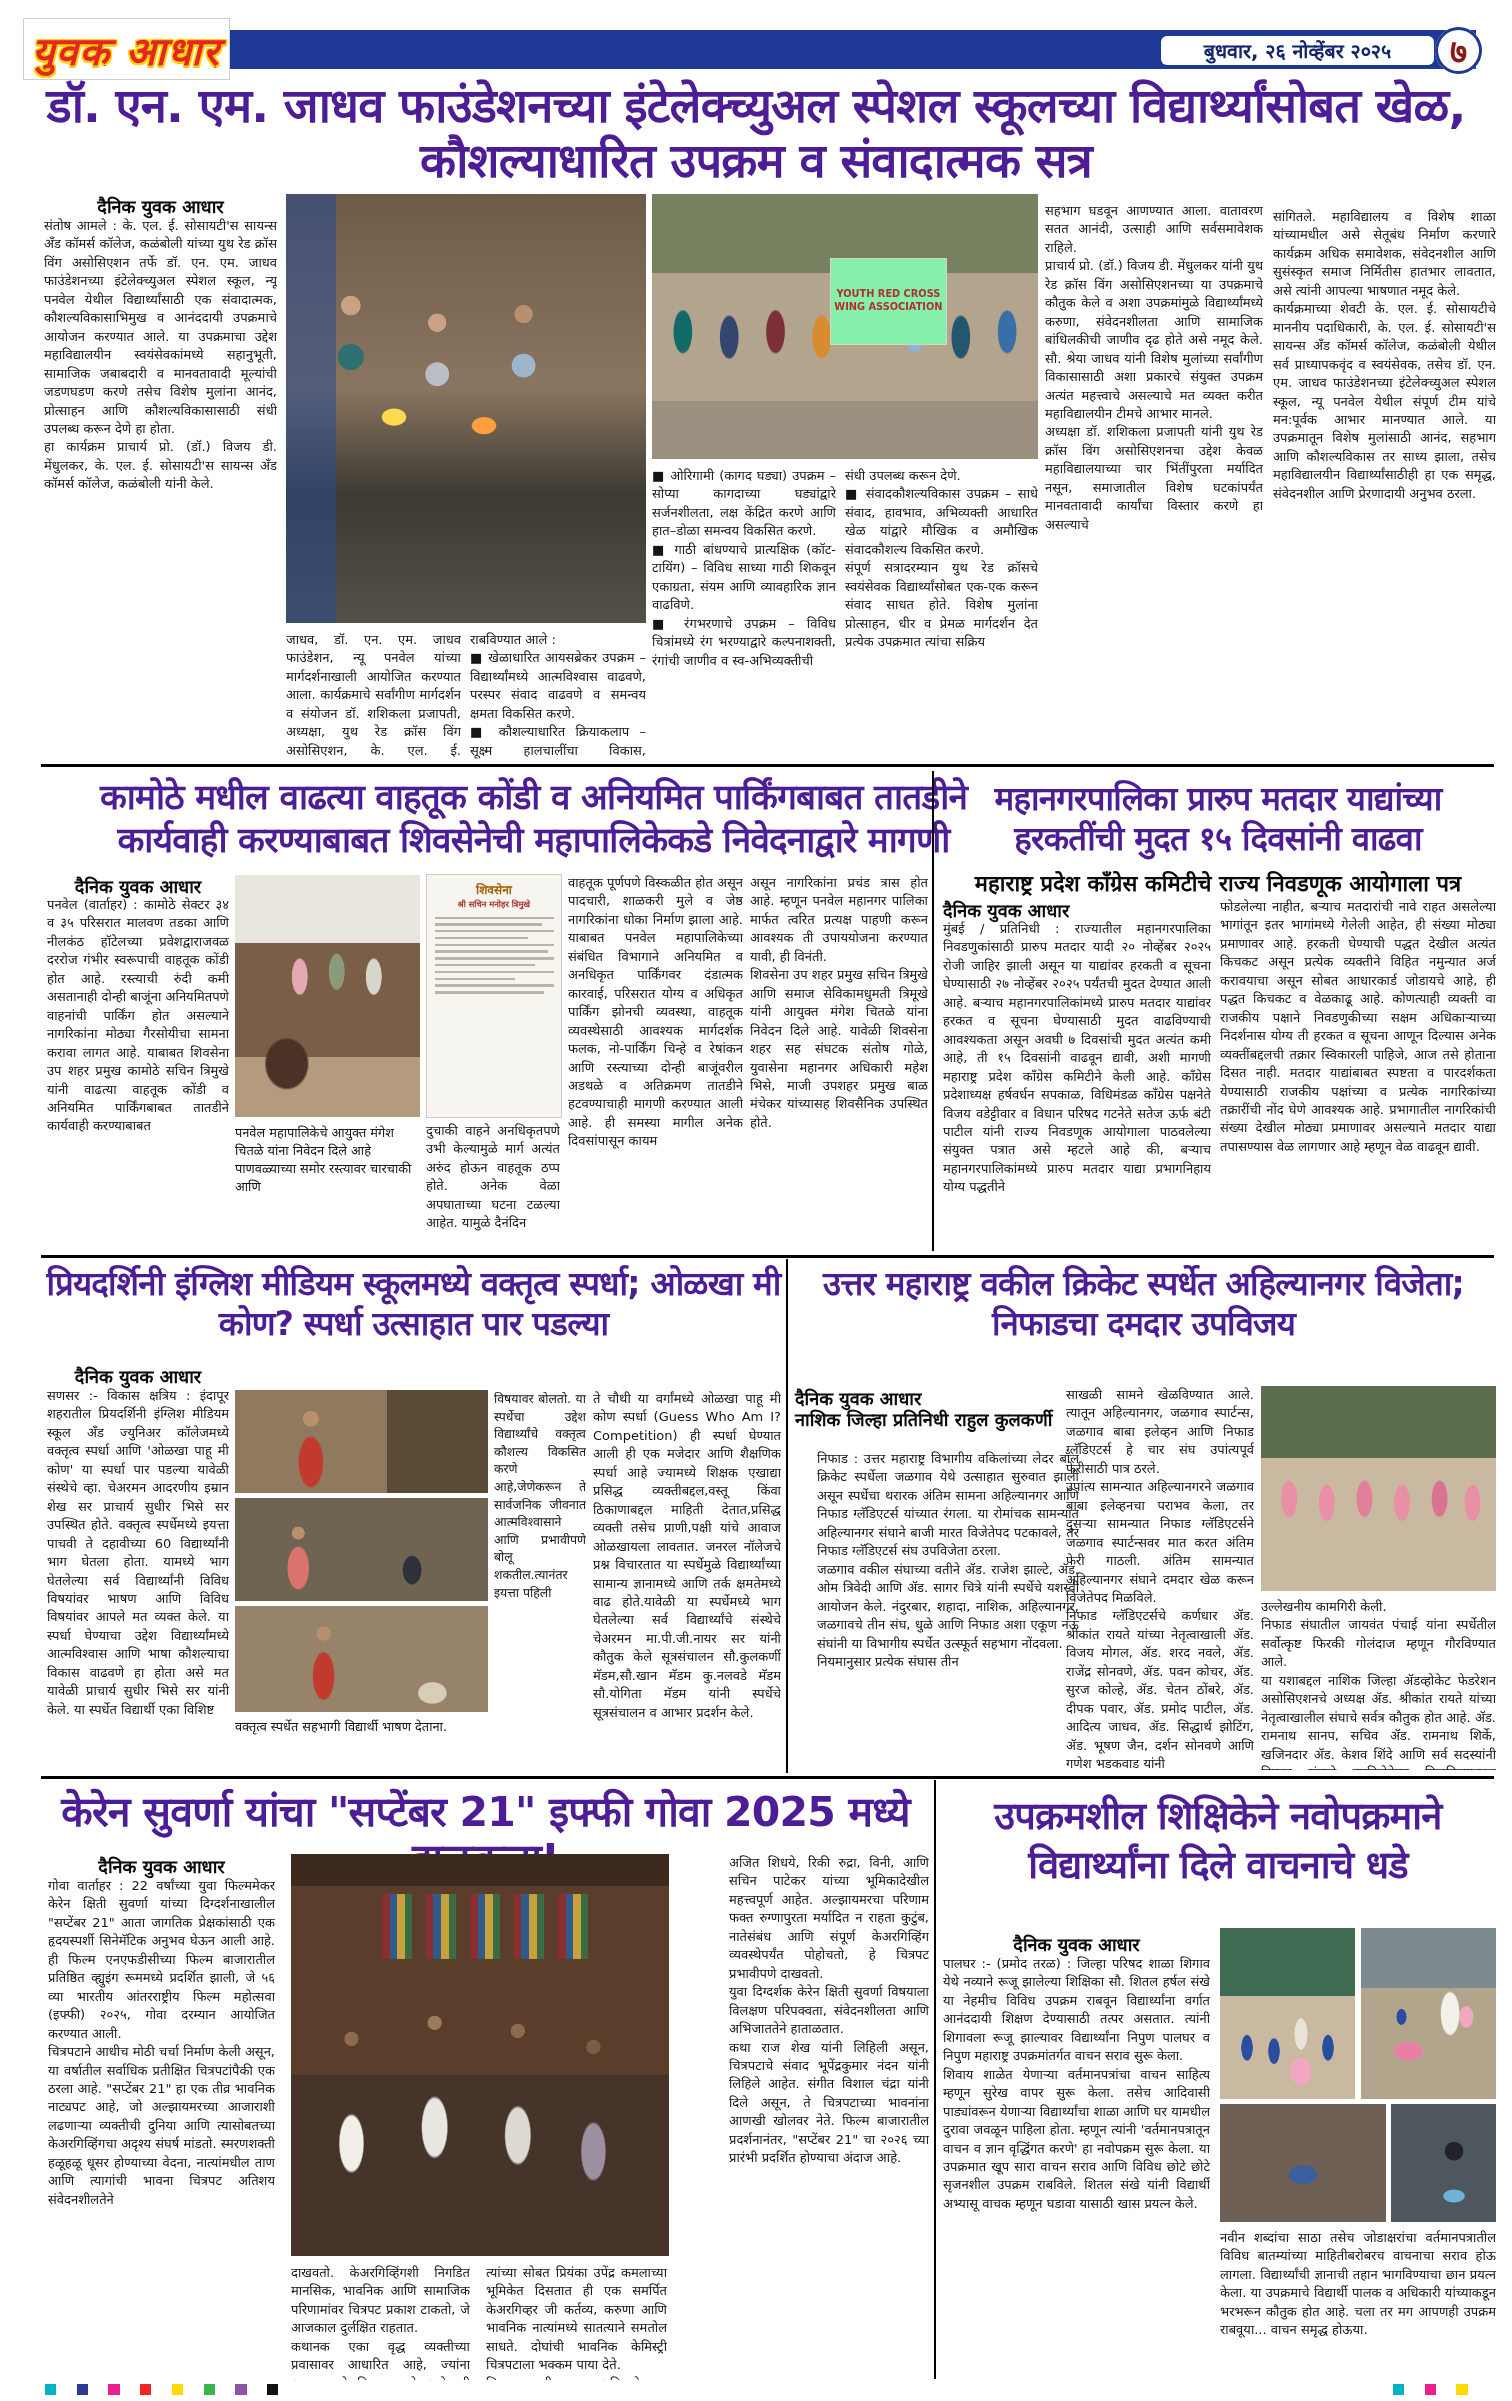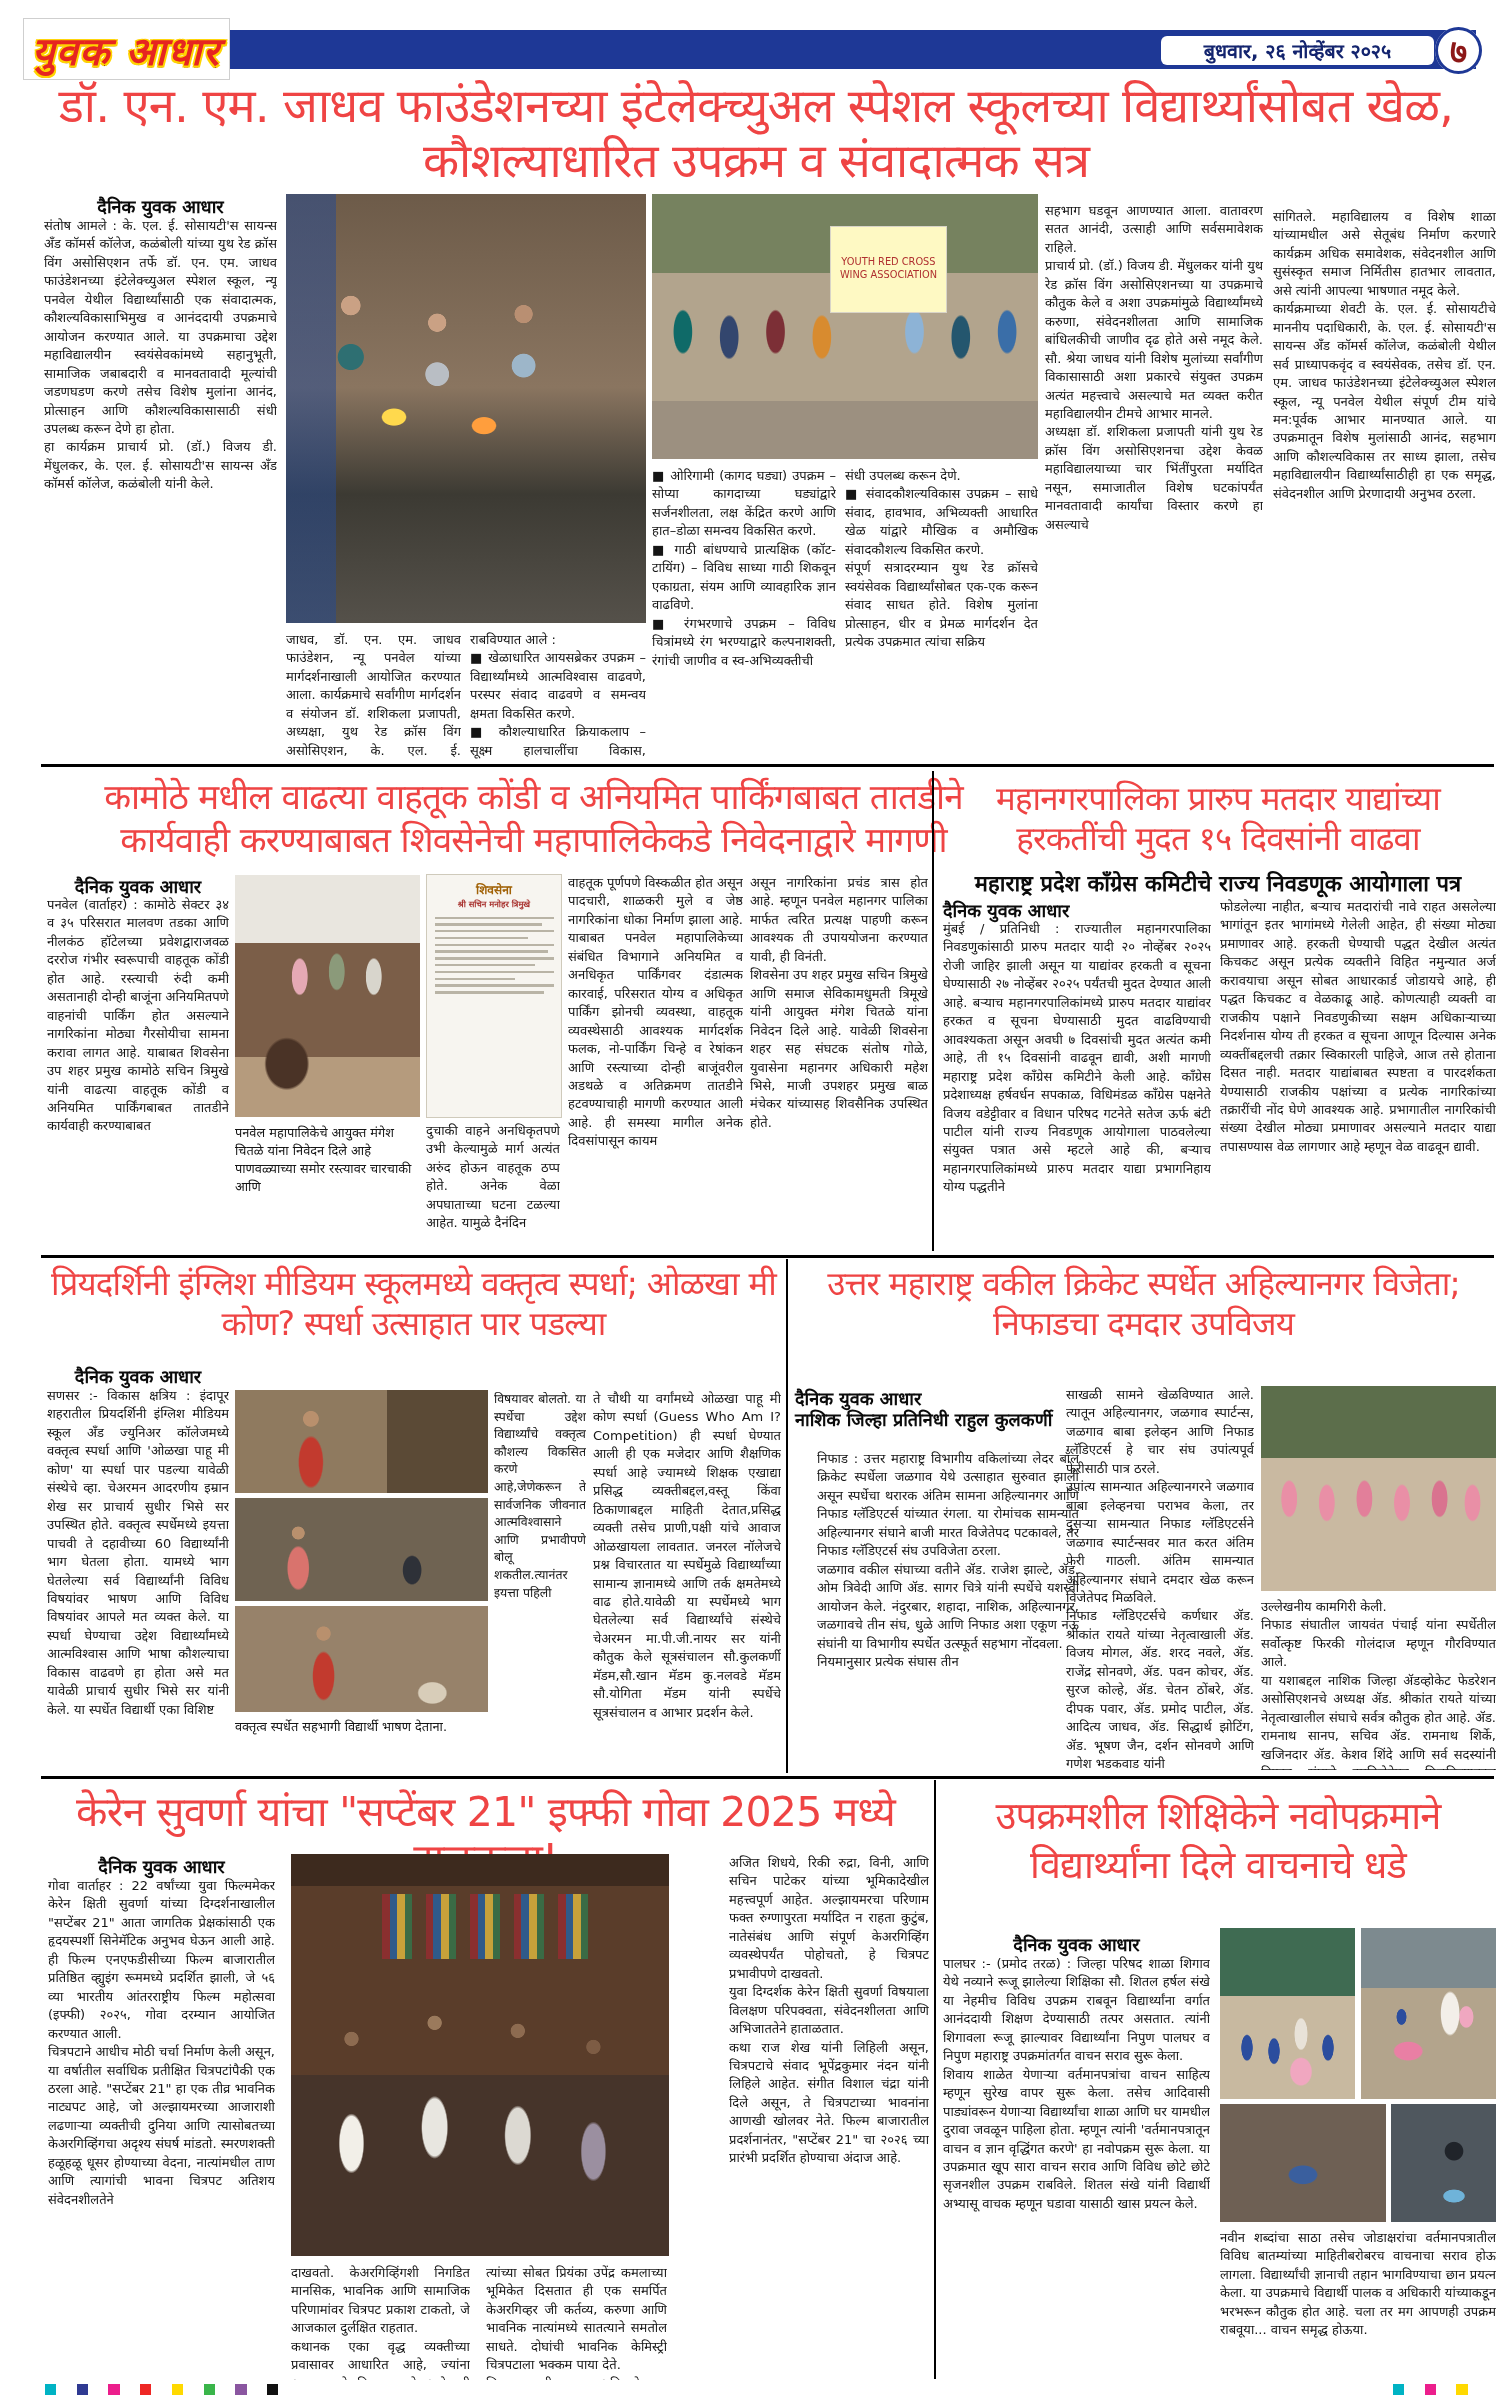--- a/index.html
+++ b/index.html
@@ -18,40 +18,40 @@
   }
   .datepill{
     background:#ffffff;border-radius:6px;display:flex;align-items:center;justify-content:center;
     font-weight:700;font-size:19.6px;color:#13246e;
   }
   .pagecircle{
     background:#ffffff;border-radius:50%;display:flex;align-items:center;justify-content:center;
     font-weight:800;font-size:33px;color:#8c1717;box-shadow:0 0 0 3px #1e3896 inset;
   }
   
-  .hl{font-weight:400;text-align:center;color:#ef4444;letter-spacing:-0.8px;}
+  .hl{font-weight:700;text-align:center;color:#4c1d95;letter-spacing:-0.8px;}
   .hl-xl{font-size:47px;line-height:1.18;}
   .hl-l{font-size:35px;line-height:1.22;}
   .hl-m{font-size:33px;line-height:1.22;}
   .subhead{font-weight:700;font-size:22px;text-align:center;color:#0b0b0b;}
   .byline{font-weight:700;font-size:18px;color:#0b0b0b;}
   .coltext{
     font-size:13px;line-height:1.42;text-align:justify;color:#151515;
     white-space:pre-line;overflow:hidden;
   }
   .caption{font-size:12.8px;line-height:1.4;font-weight:400;color:#151515;white-space:pre-line;overflow:hidden;}
   .hrule{background:#000;}
   .vrule{background:#000;width:1.5px;}
   
   .photo{overflow:hidden;background:#9a8874;}
   .ph-layer{position:absolute;inset:0;}
   .banner{
-    position:absolute;background:#fef9c3;border:0.8px solid #d8d4c8;
+    position:absolute;background:#86efac;border:0.8px solid #d8d4c8;
     display:flex;align-items:center;justify-content:center;text-align:center;
-    color:#b03030;font-weight:400;
+    color:#b03030;font-weight:700;margin-top:32px;
   }
   .doc{background:#f7f5f0;border:0.8px solid #cfcabb;overflow:hidden;}
   .docline{height:2.3px;background:#b9b4a6;margin:4.5px 7.5px;}
   .mark{width:11.3px;height:11.3px;display:inline-block;margin-right:16.6px;}
 </style>
 </head>
 <body>
 
 <div class="abs topbar" style="left:36px;top:30px;width:1440px;height:39px;"></div>
 <div class="abs logo" style="left:22.6px;top:18px;width:205px;height:60px;">युवक आधार</div>

